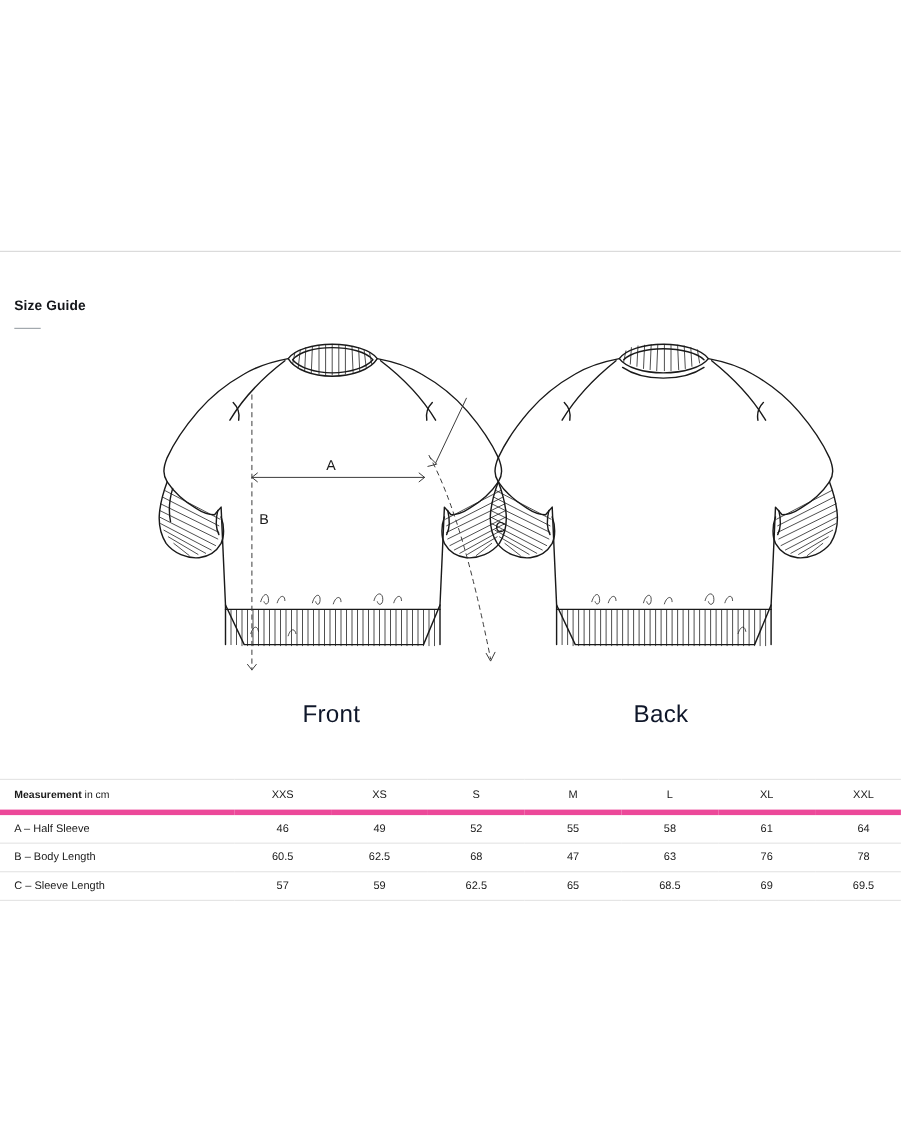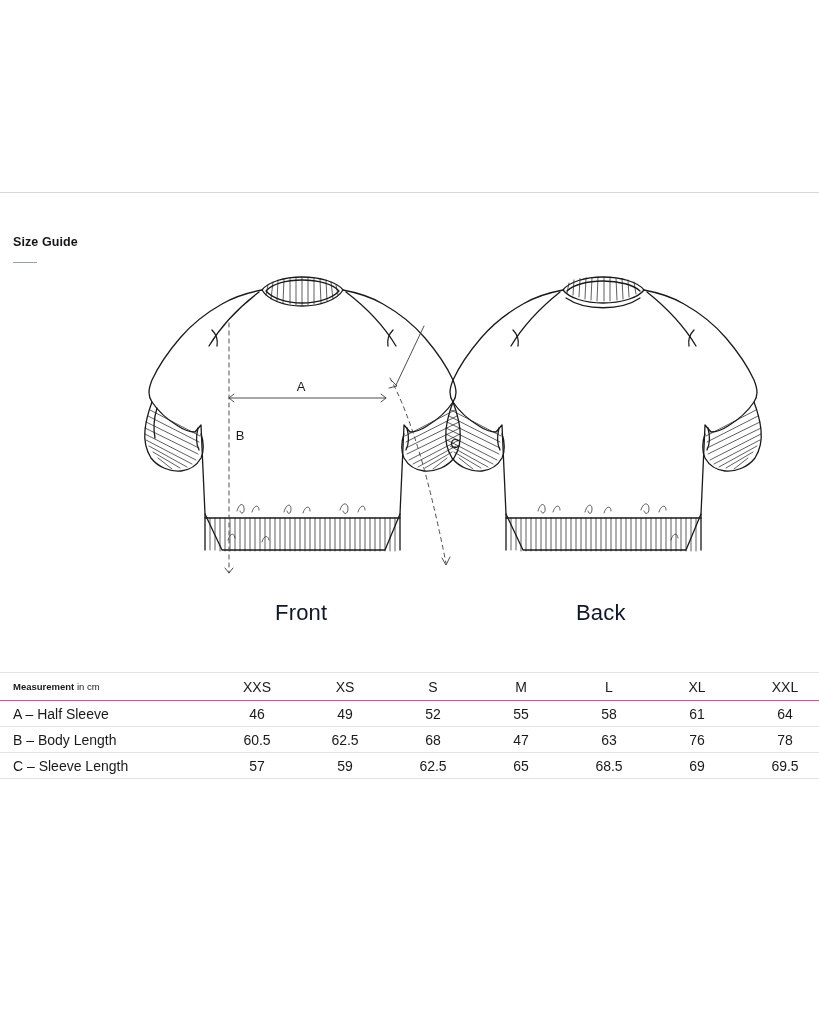--- a/index.html
+++ b/index.html
@@ -12,20 +12,21 @@
     height: 1024px;
     font-family: "Liberation Sans", sans-serif;
     color: #1a1a1a;
     position: relative;
     overflow: hidden;
   }
   .page {
     position: relative;
     width: 819px;
     height: 744px;
+    margin-top: 36px;
   }
   .top-rule {
     position: absolute;
     left: 0;
     top: 192px;
     width: 819px;
     height: 1px;
     background: #d8d8d8;
   }
   .section-title {
@@ -84,31 +85,31 @@
     top: 672px;
     width: 819px;
   }
   table.size-table {
     border-collapse: collapse;
     width: 819px;
     table-layout: fixed;
   }
   table.size-table th,
   table.size-table td {
-    font-size: 14px;
+    font-size: 10px;
     font-weight: normal;
     color: #1a1a1a;
     padding: 0;
     height: 25px;
     vertical-align: middle;
     border-bottom: 1px solid #e3e3e3;
   }
   table.size-table thead th {
     border-top: 1px solid #e3e3e3;
-    border-bottom: 1px solid #ec4899;
+    border-bottom: 5px solid #ec4899;
     height: 27px;
   }
   table.size-table th.label-col,
   table.size-table td.label-col {
     text-align: left;
     padding-left: 13px;
     width: 200px;
   }
   table.size-table thead th.label-col {
     font-weight: bold;

